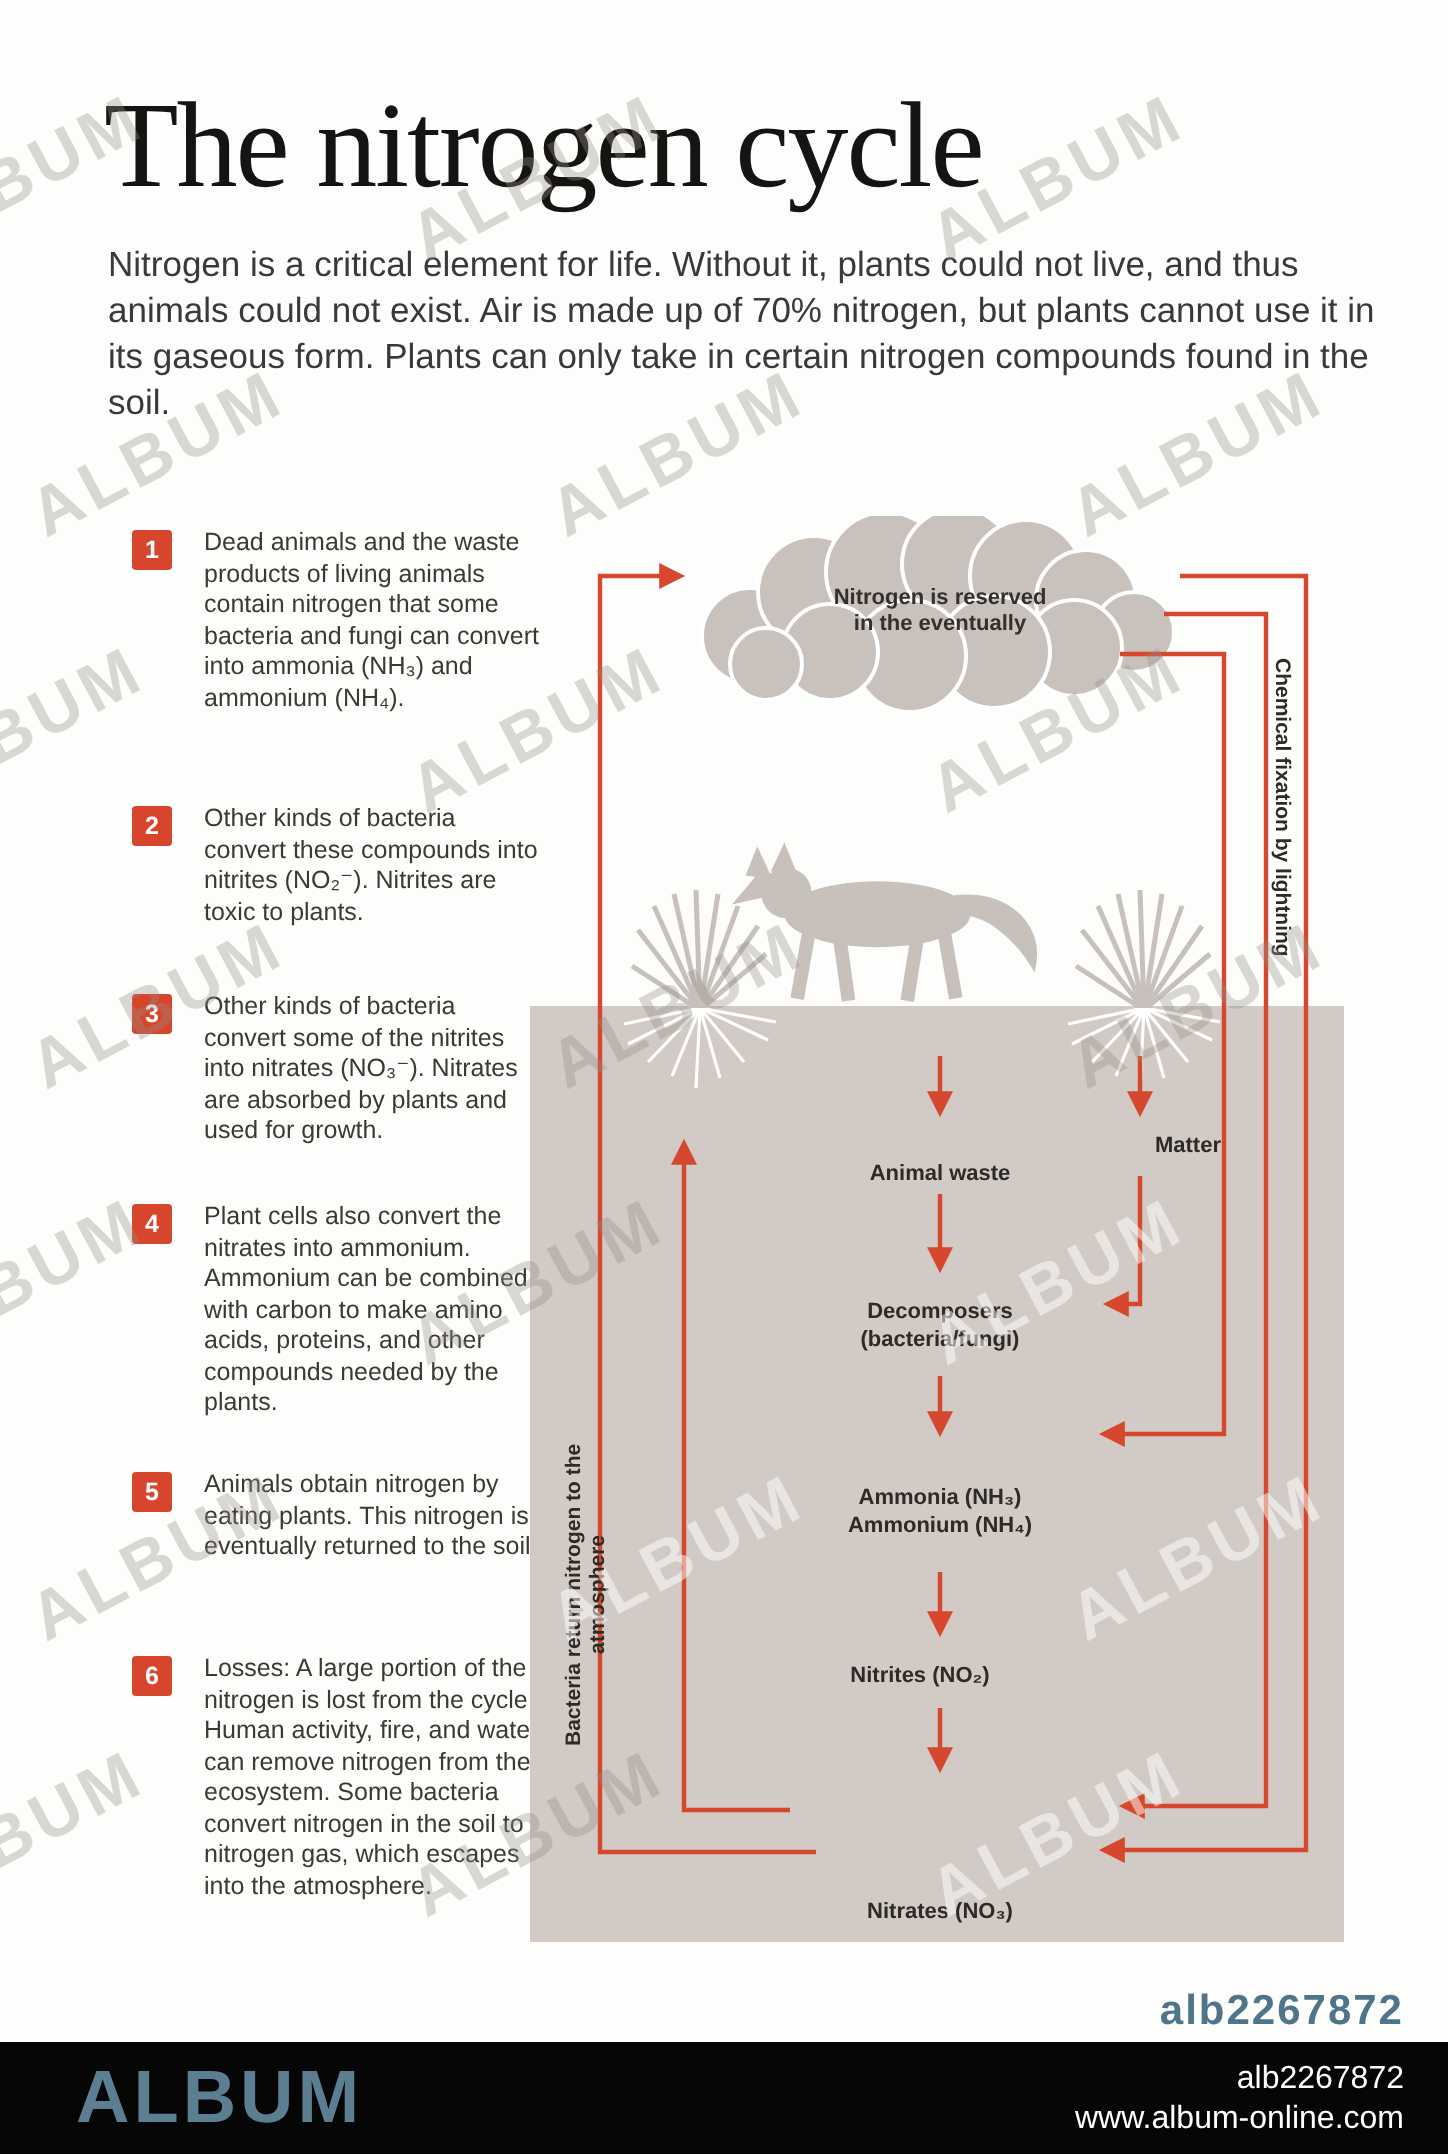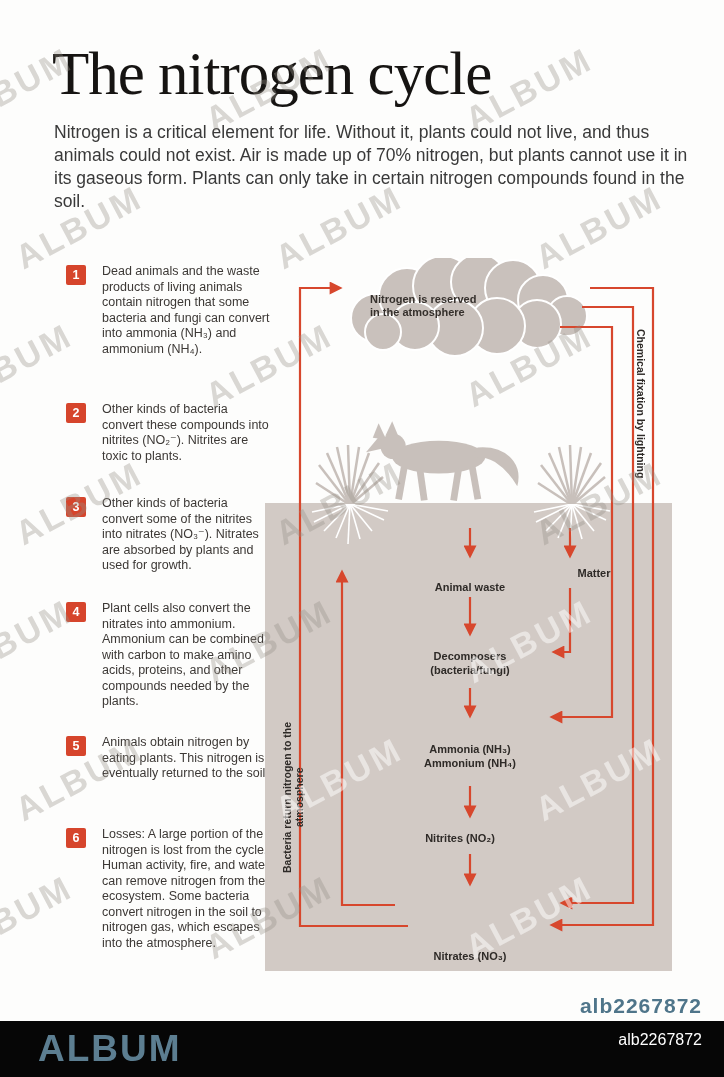--- a/index.html
+++ b/index.html
@@ -36,21 +36,21 @@
   .flabel{
     position:absolute;z-index:4;width:200px;text-align:center;
     font-size:11px;font-weight:bold;color:#2e2a27;line-height:14px;
   }
   .vlabel{
     position:absolute;z-index:4;font-size:10.5px;font-weight:bold;color:#2e2a27;
     writing-mode:vertical-rl;text-align:center;
   }
   .vlabel.flip{transform:rotate(180deg);}
   .cloud-label{
-    position:absolute;z-index:4;width:200px;text-align:left;
+    position:absolute;z-index:4;width:200px;text-align:center;
     font-size:11px;font-weight:bold;color:#35302c;line-height:12.5px;
   }
   
   .wm-layer{position:absolute;inset:0;z-index:5;pointer-events:none;overflow:hidden;}
   .wm{position:absolute;font-weight:bold;font-size:34px;letter-spacing:3px;transform:rotate(-28deg);}
   
   .id-top{
     position:absolute;right:22px;top:994px;z-index:6;
     font-size:21px;font-weight:bold;letter-spacing:1px;color:#4f758a;
   }
@@ -110,21 +110,21 @@
       <circle cx="222" cy="58" r="20"></circle>
         <circle cx="192" cy="66" r="24"></circle>
       <circle cx="152" cy="68" r="28"></circle>
         <circle cx="110" cy="70" r="28"></circle>
       <circle cx="70" cy="68" r="24"></circle>
         <circle cx="38" cy="74" r="18"></circle>
     </g>
   </svg>
   <div class="cloud-label" style="left:370px;top:293px">
     <div>Nitrogen is reserved</div>
-    <div>in the atmosphere</div>
+    <div>in the eventually</div>
   </div>
 
   <svg class="art" style="left:366px;top:420px;width:160px;height:83px" viewBox="0 0 165 85">
     <g fill="#c8c0bb">
       <polygon points="0,33 15,15 31,26"></polygon>
       <polygon points="13,3 21,20 7,18"></polygon>
       <polygon points="27,1 34,18 20,16"></polygon>
       <circle cx="28" cy="27" r="13"></circle>
       <ellipse cx="75" cy="38" rx="48" ry="17"></ellipse>
       <path d="M115,28 Q140,26 152,42 Q160,53 156,68 Q147,52 133,43 Q121,36 108,39 Z"></path>
@@ -253,16 +253,17 @@
       <div class="wm" style="left: 200px; top: 898px; color: rgba(148, 142, 136, 0.35);">ALBUM</div>
       <div class="wm" style="left: 460px; top: 898px; color: rgba(255, 255, 255, 0.5);">ALBUM</div>
       <div class="wm" style="left: 720px; top: 898px; color: rgba(148, 142, 136, 0.35);">ALBUM</div>
     </div>
 
   <div class="id-top">alb2267872</div>
   <div class="bar">
     <div class="brand">ALBUM</div>
     <div class="bar-right">
       <div>alb2267872</div>
+      <div>www.album-online.com</div>
     </div>
   </div>
 
 </div>
 
 </body></html>

